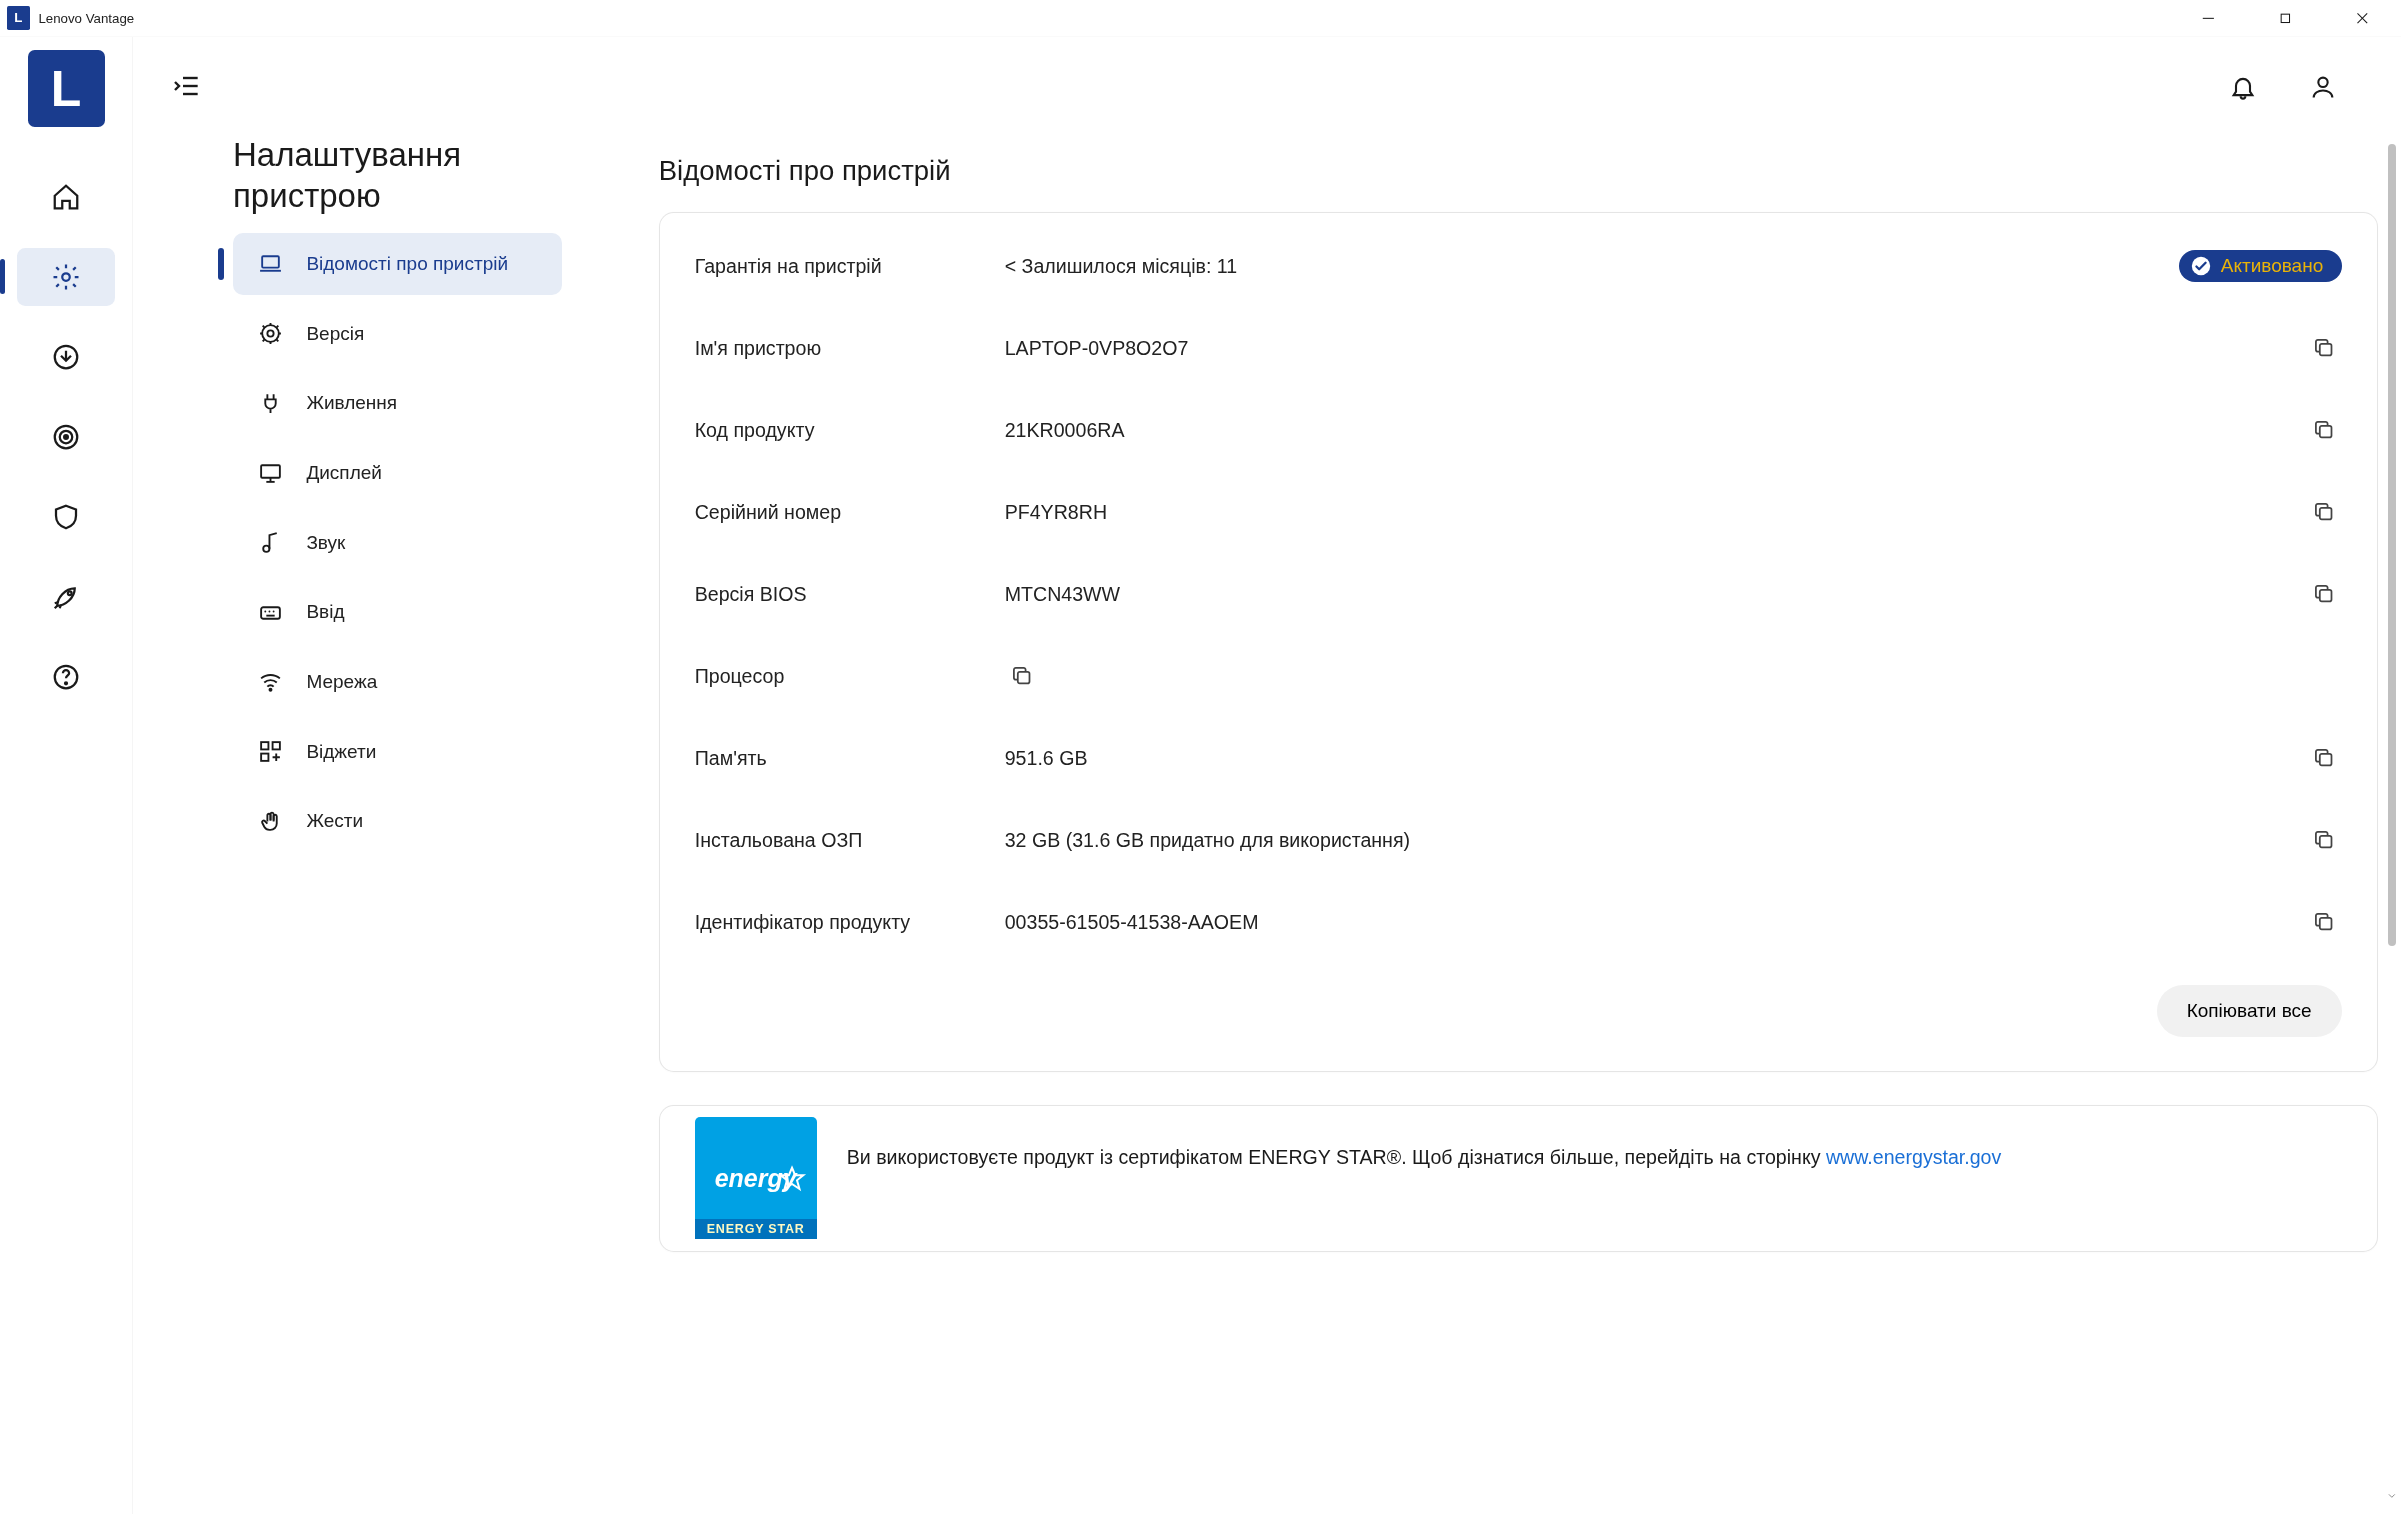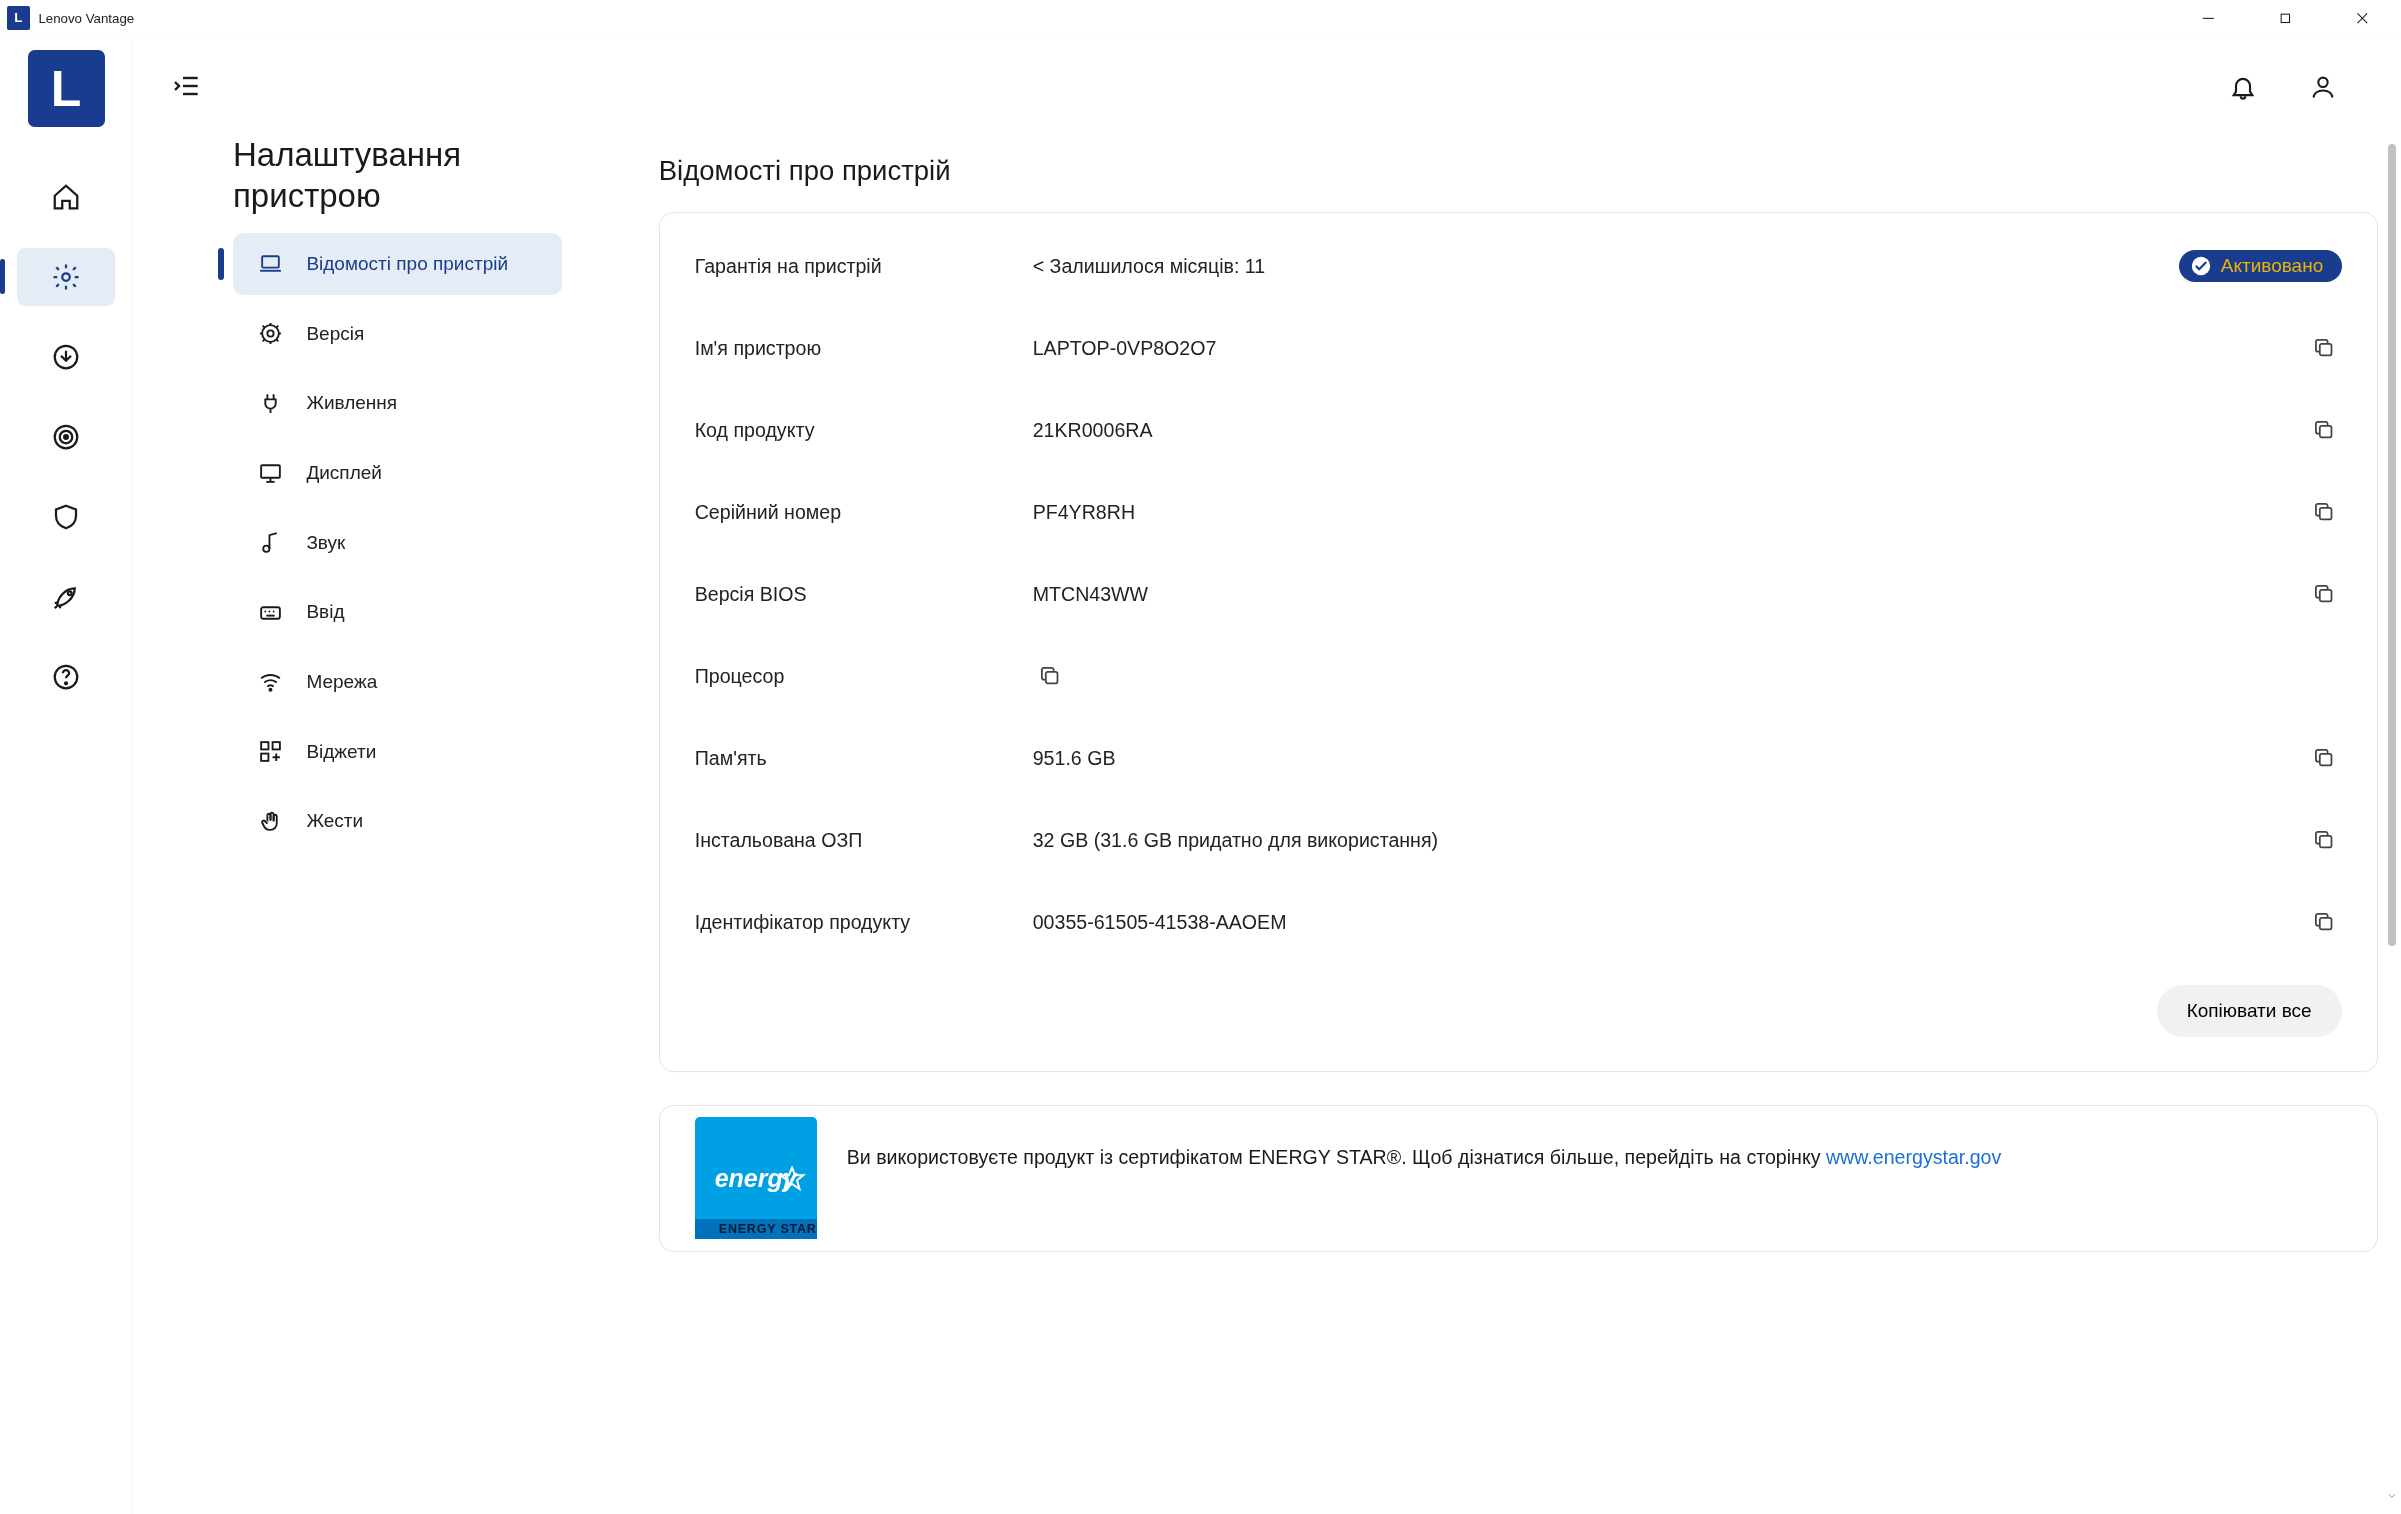--- a/index.html
+++ b/index.html
@@ -160,21 +160,21 @@
     border: 0.8px solid rgba(0,0,0,0.10);
     border-radius: 15px;
     padding: 11.7px 35px 11.7px 35px;
     box-shadow: 0 0.8px 1.7px rgba(0,0,0,0.02);
     margin-bottom: 33px;
   }
   .row {
     display: flex;
     align-items: center;
     min-height: 82px;
-    gap: 29px;
+    gap: 1px;
   }
   .row .rlabel { width: 309px; font-size: 19.6px; color: #222; }
   .row .rvalue { flex: 1; font-size: 19.6px; color: #222; }
   .row .rcopy { width: 35px; height:35px; display:flex; align-items:center; justify-content:center; cursor:pointer; }
   .row .rcopy svg { width: 23.4px; height: 23.4px; color: #444; }
 
   .badge {
     background: #1a3c8e;
     color: #eab308;
     border-radius: 833px;
@@ -210,22 +210,22 @@
   }
   .energy-logo .curve {
     font-size: 25px; font-style: italic; font-weight:600;
   }
   .energy-logo .star {
     position:absolute; right:10px; top:47px;
   }
   .energy-logo .band {
     position:absolute; left:0; right:0; bottom:0;
     background:#0072bc;
-    color:#0f172a;
-    text-align:right;
+    color:#fef9c3;
+    text-align:center;
     font-size:12.5px;
     letter-spacing:0.8px;
     padding:3.3px 0;
     font-weight:600;
   }
   .energy-text { font-size: 19.6px; line-height:1.55; padding-top: 25px;}
   .energy-text a { color:#1a6fd6; text-decoration: none; }
 
   .scrollbar {
     position: absolute;

